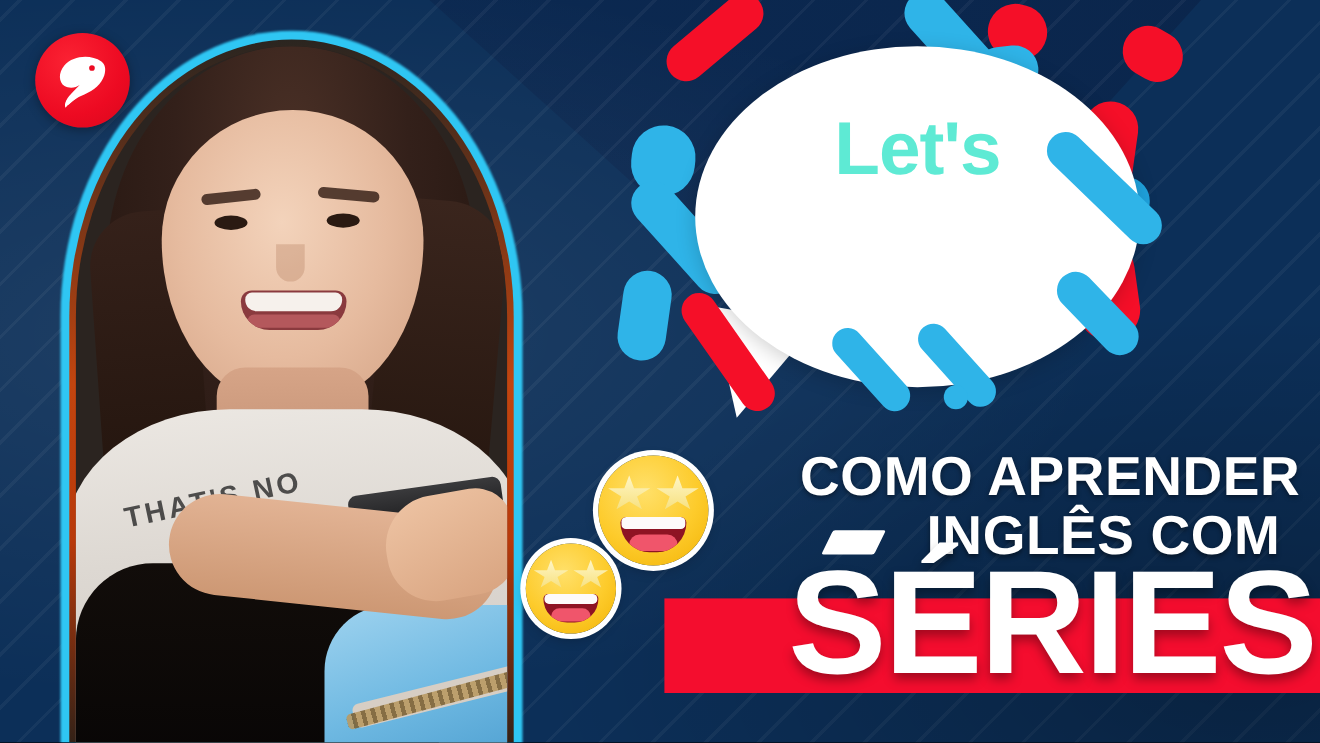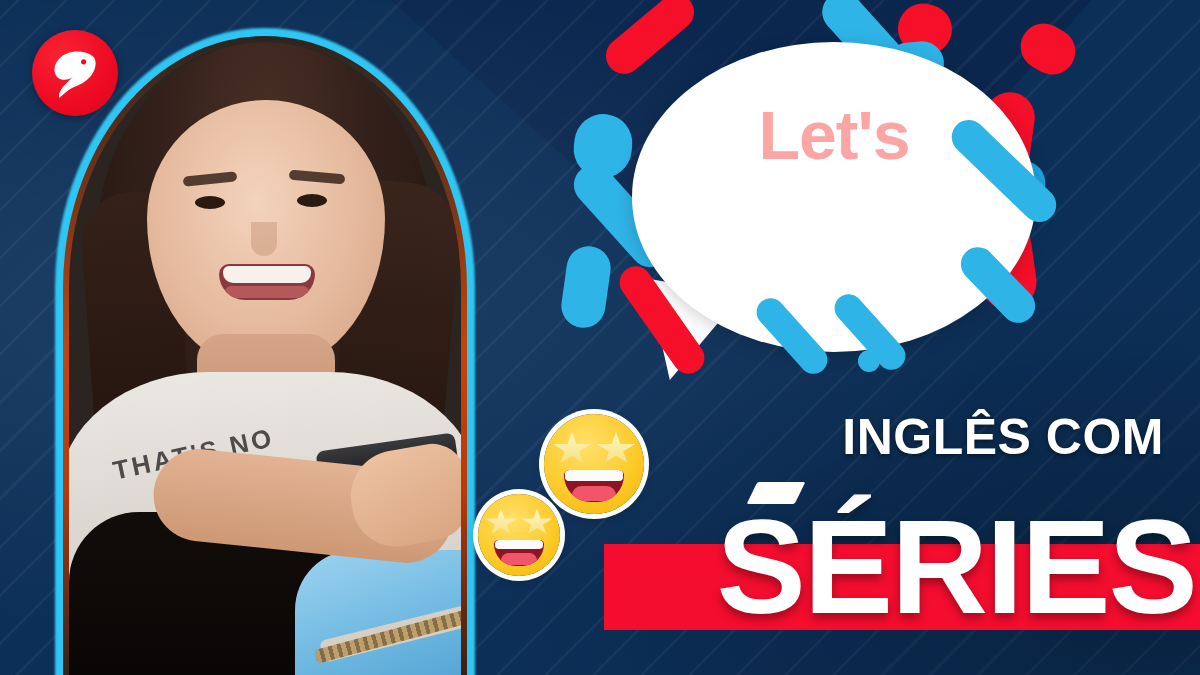--- a/index.html
+++ b/index.html
@@ -206,21 +206,21 @@
     position:absolute;left:52px;top:268px;
     width:0;height:0;
     border-left:40px solid transparent;
     border-right:56px solid transparent;
     border-top:96px solid #ffffff;
     transform:rotate(10deg);
   }
   .bubble-text{
     position:absolute;left:46px;top:84px;width:404px;
     text-align:center;
-    color:#fca5a5;
+    color:#5eead4;
     font-weight:bold;
     font-size:68px;line-height:.98;
     letter-spacing:-1px;
     font-family:"Liberation Sans",sans-serif;
   }
   .bubble-text span{display:block;}
 
   
   .emoji{
     position:absolute;
@@ -371,19 +371,20 @@
   <div class="emoji" style="left:478px;top:494px;width:82px;height:82px;">
     <div class="star l"></div>
     <div class="star r"></div>
     <div class="mo">
       <div class="up"></div>
       <div class="tg"></div>
     </div>
   </div>
 
   <div class="title-zone">
+    <div class="t-line t1">COMO APRENDER</div>
     <div class="t-line t2">INGLÊS COM</div>
     <div class="banner"></div>
     <div class="accent"></div>
     <div class="series">SÉRIES</div>
   </div>
 
 </div>
 
 </body></html>

